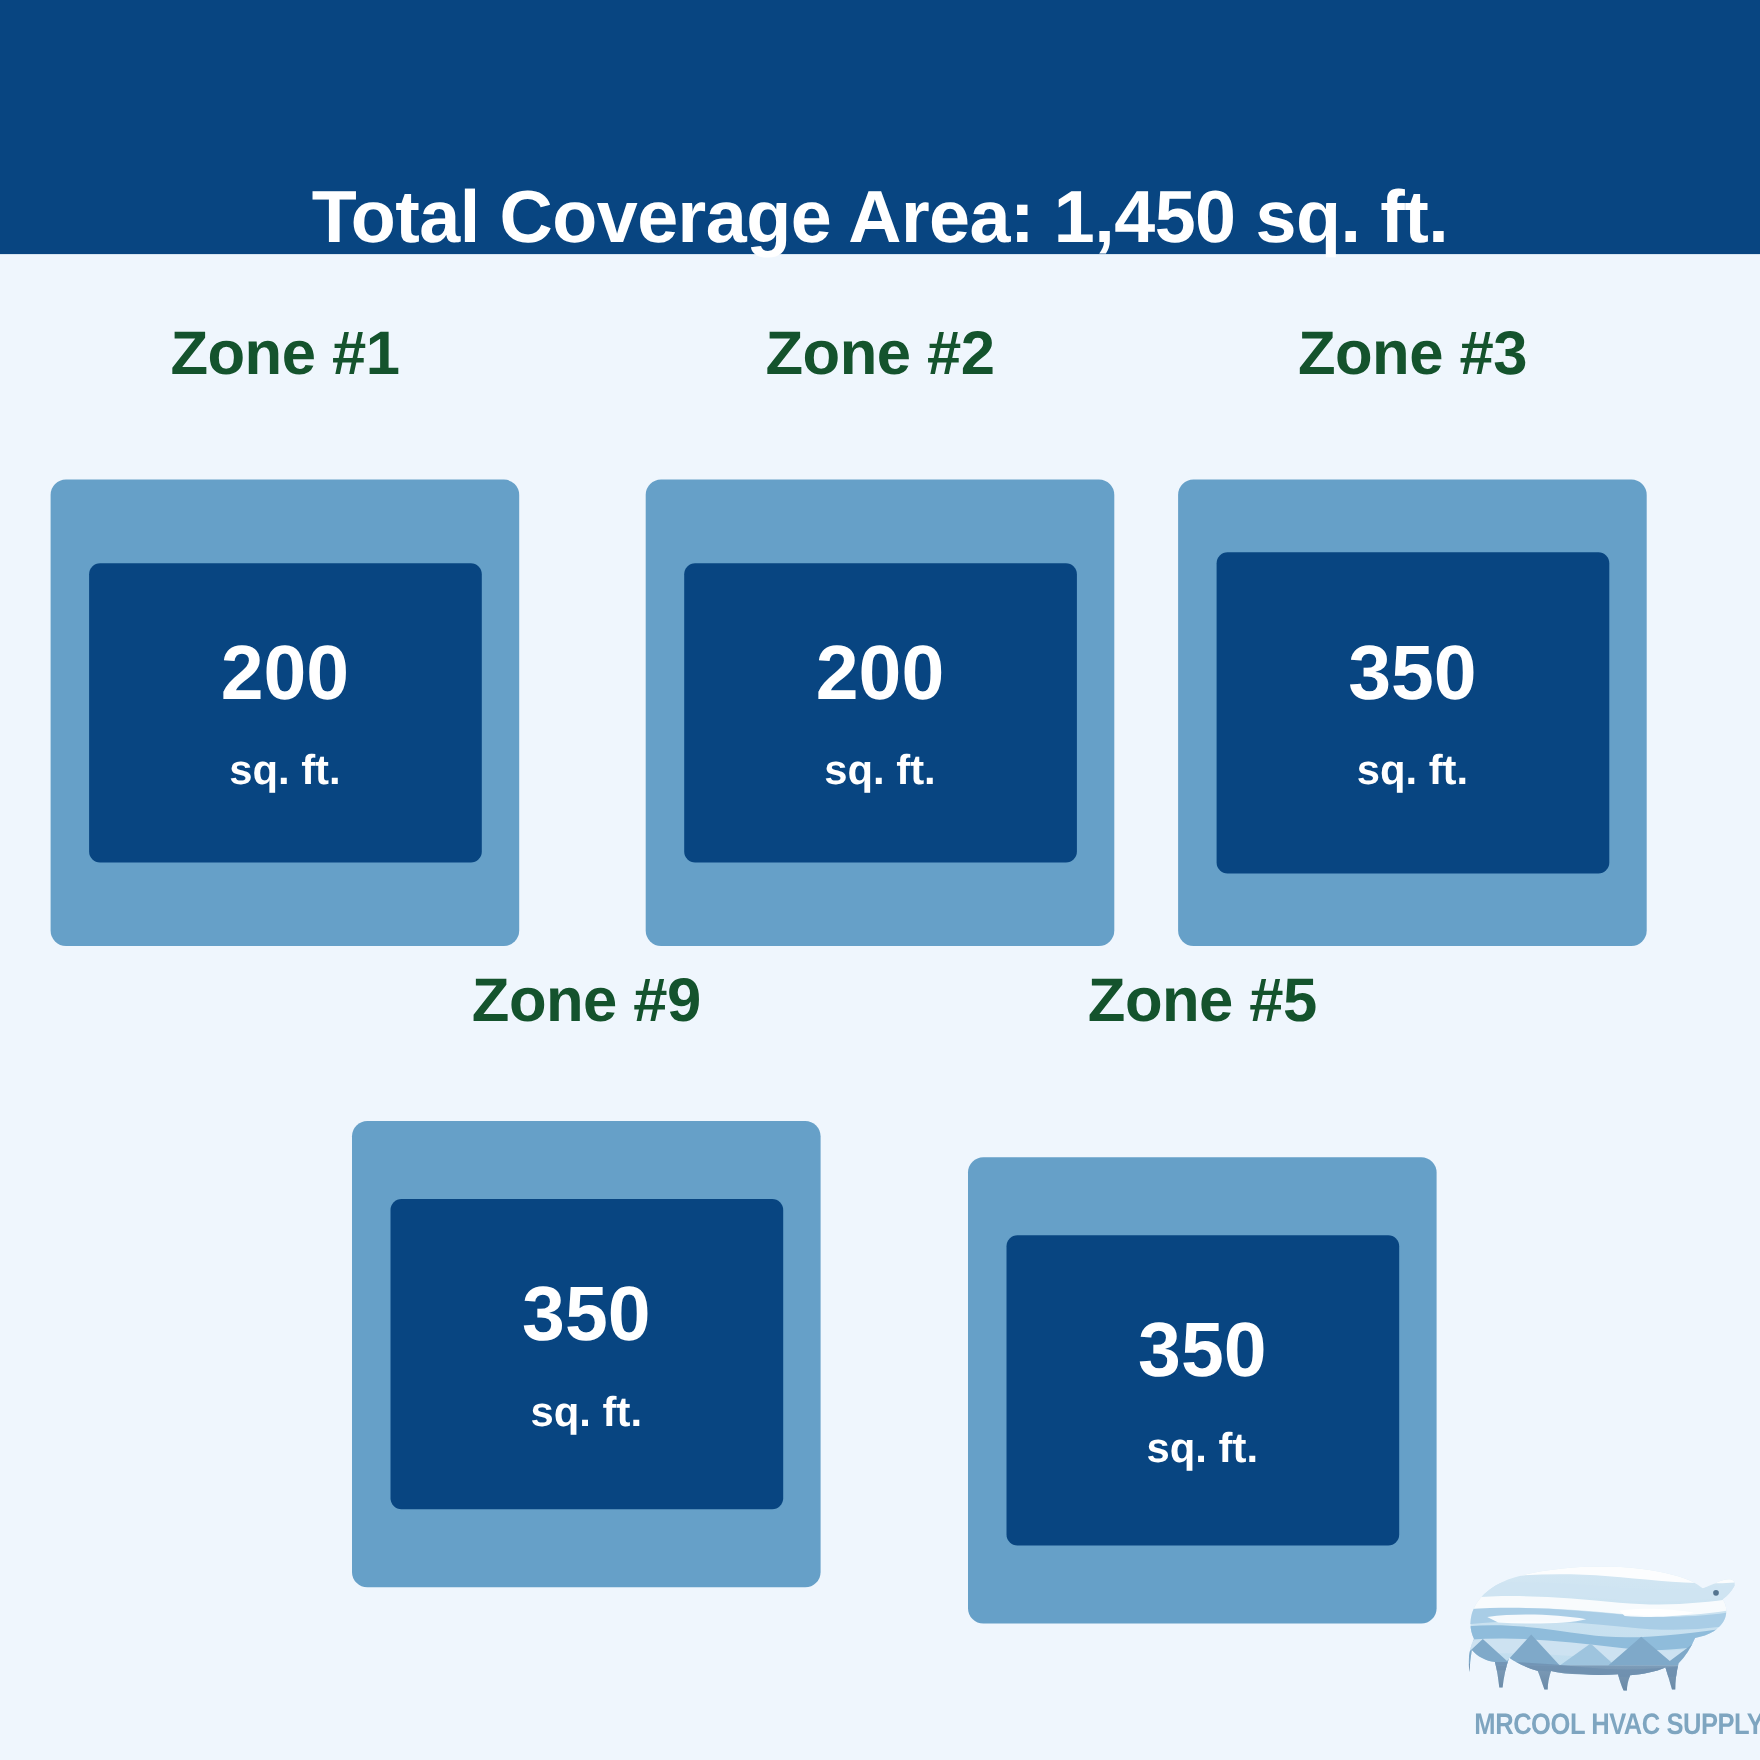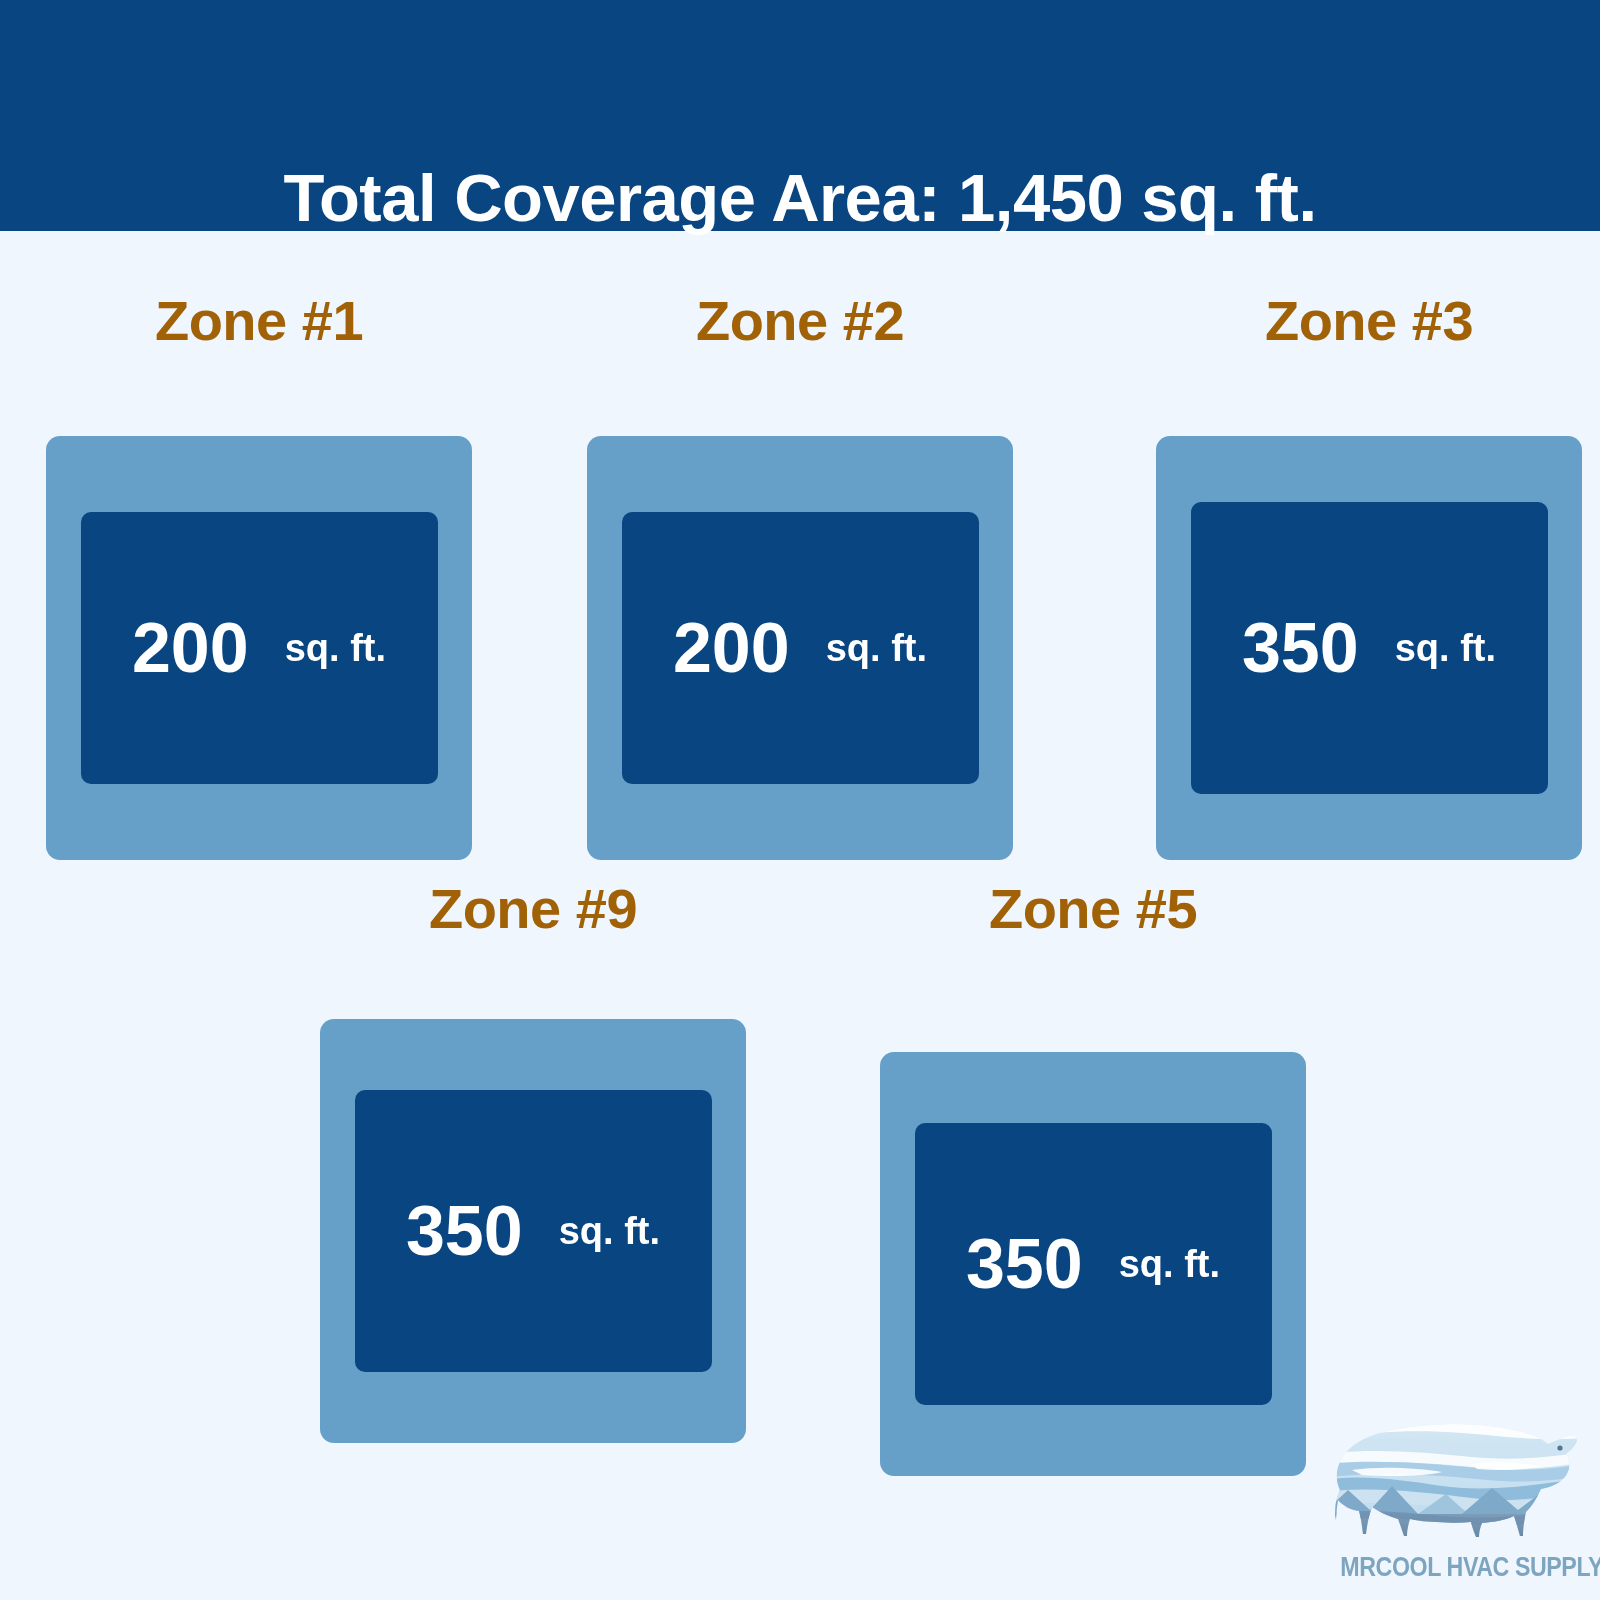--- a/index.html
+++ b/index.html
@@ -46,42 +46,42 @@
   }
 
   .zone-cell {
     position: absolute;
     display: flex;
     flex-direction: column;
     align-items: center;
   }
 
   .zone-label {
-    color: #a16207;
+    color: #14532d;
     font-size: 56px;
     font-weight: 700;
     letter-spacing: -0.5px;
     line-height: 1;
     white-space: nowrap;
     margin-bottom: 0;
   }
 
   .zone-outer {
     background: #66a0c8;
     border-radius: 14px;
     display: flex;
     align-items: center;
     justify-content: center;
   }
 
   .zone-inner {
     background: #084581;
     border-radius: 10px;
     display: flex;
-    flex-direction: row;
+    flex-direction: column;
     align-items: center;
     justify-content: center;
     box-sizing: border-box;
   }
 
   .zone-value {
     color: #ffffff;
     font-size: 70px;
     font-weight: 700;
     line-height: 1;
@@ -92,21 +92,21 @@
     color: #ffffff;
     font-size: 38px;
     font-weight: 700;
     line-height: 1;
     letter-spacing: 0px;
   }
 
   
   #zone-cell-1 { left: 46px;   top: 62px; }
   #zone-cell-2 { left: 587px;  top: 62px; }
-  #zone-cell-3 { left: 1156px; top: 62px; }
+  #zone-cell-3 { left: 1071px; top: 62px; }
   
   #zone-cell-4 { left: 320px;  top: 650px; }
   #zone-cell-5 { left: 880px;  top: 650px; gap: 33px; }
 
   #zone-cell-1 .zone-outer,
   #zone-cell-2 .zone-outer { width: 426px; height: 424px; margin-top: 87px; }
   #zone-cell-3 .zone-outer { width: 426px; height: 424px; margin-top: 87px; }
   #zone-cell-4 .zone-outer,
   #zone-cell-5 .zone-outer { width: 426px; height: 424px; margin-top: 82px; }
 

